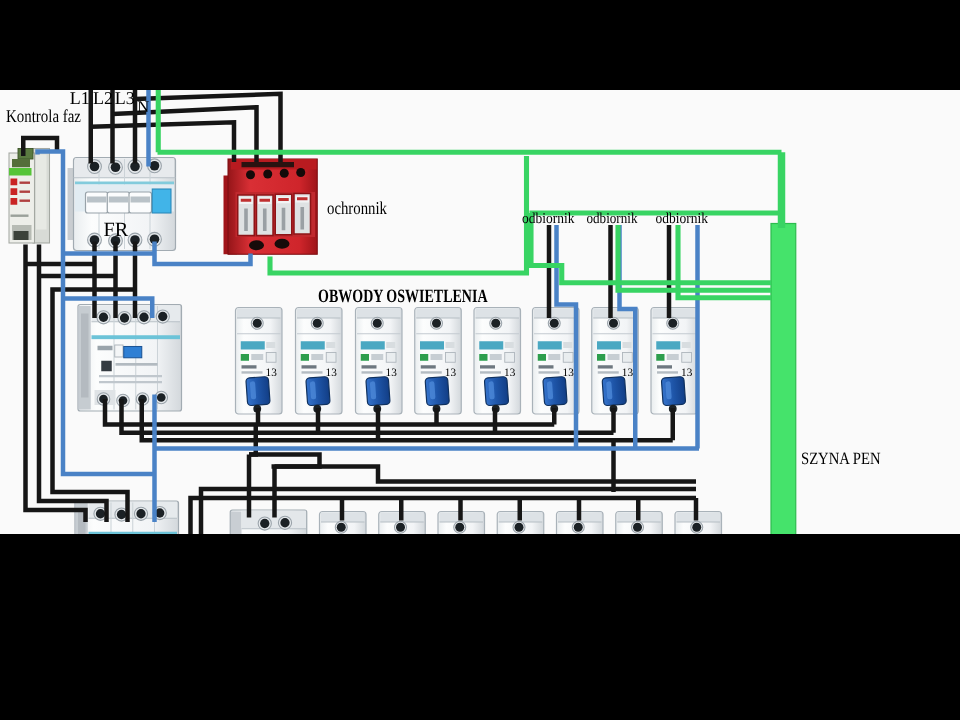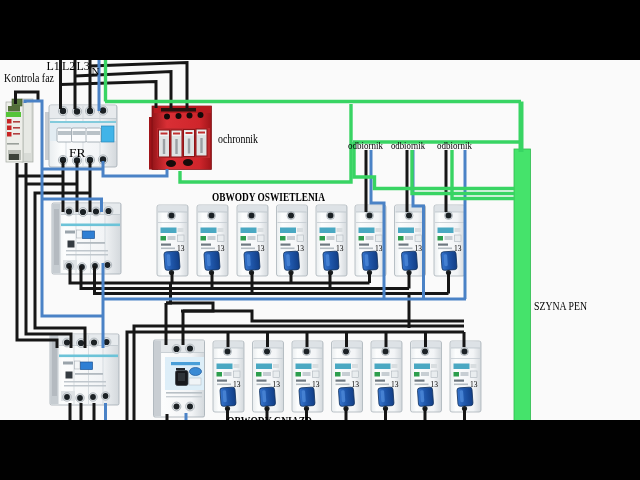--- a/index.html
+++ b/index.html
@@ -1,16 +1,16 @@
 <!DOCTYPE html>
 <html><head>
 <meta charset="utf-8">
 <style>
 html,body{margin:0;padding:0;background:#000;}
-#stage{position:relative;width:640px;height:480px;overflow:hidden;background:#eab308;}
+#stage{position:relative;width:640px;height:356px;overflow:hidden;background:#eab308;}
 svg{display:block;}
 text{font-family:"Liberation Serif", serif;fill:#000;}
 </style>
 </head>
 <body>
 <div id="stage">
 <svg width="640" height="480" viewBox="0 0 640 480">
 <rect x="0" y="0" width="640" height="480" fill="#fafafa"></rect>
 
 <defs>

